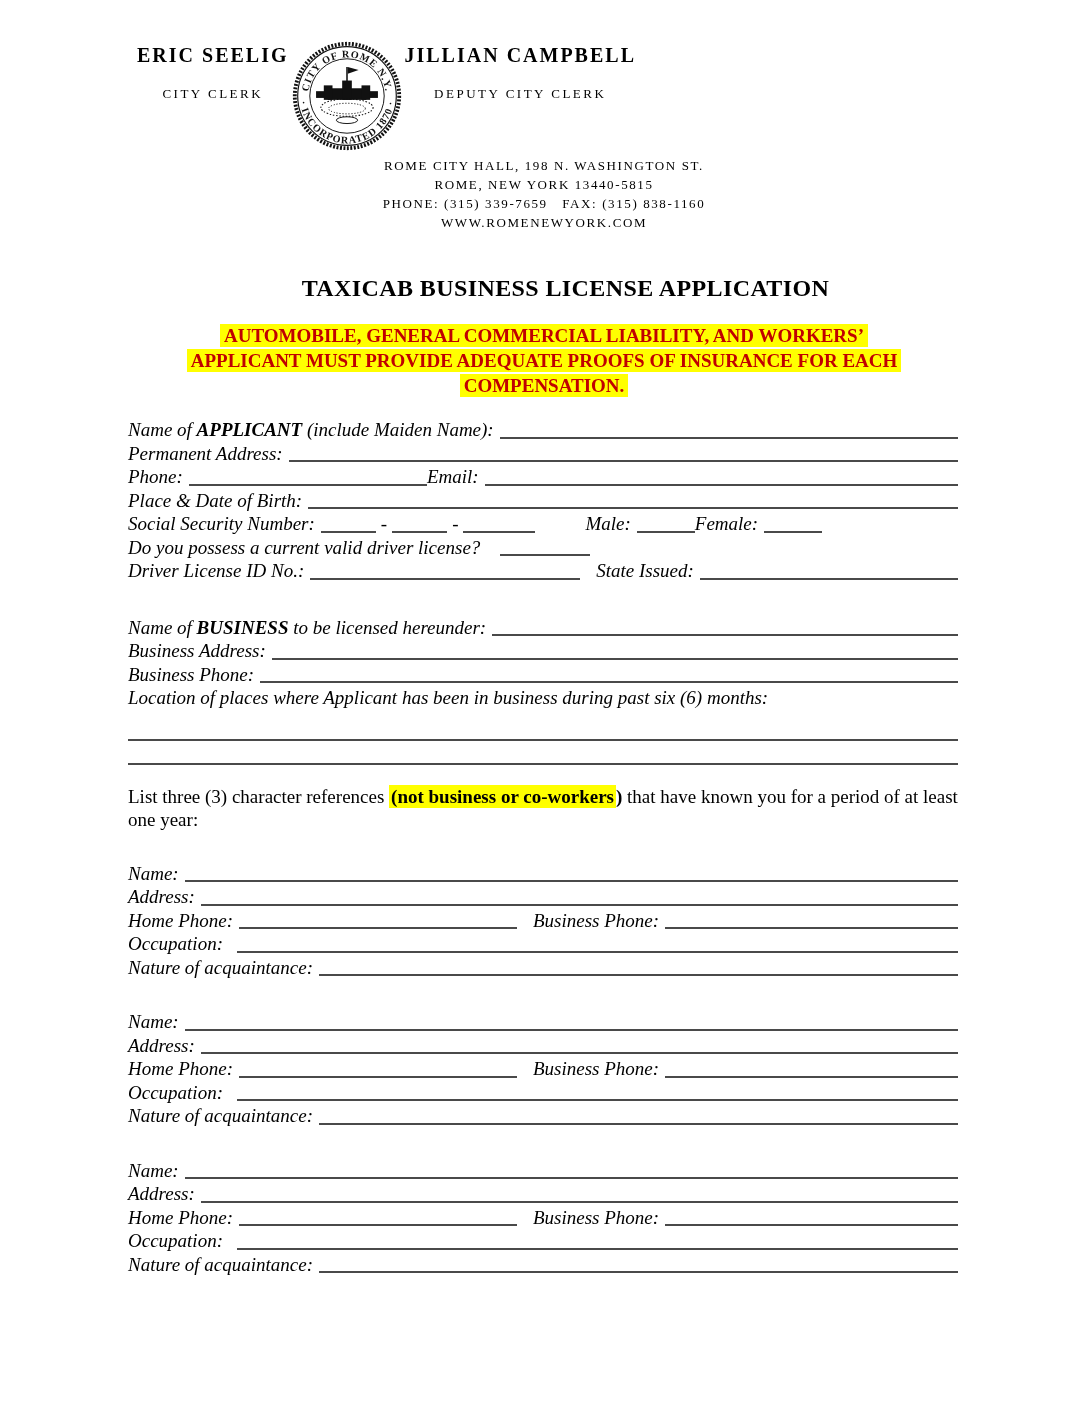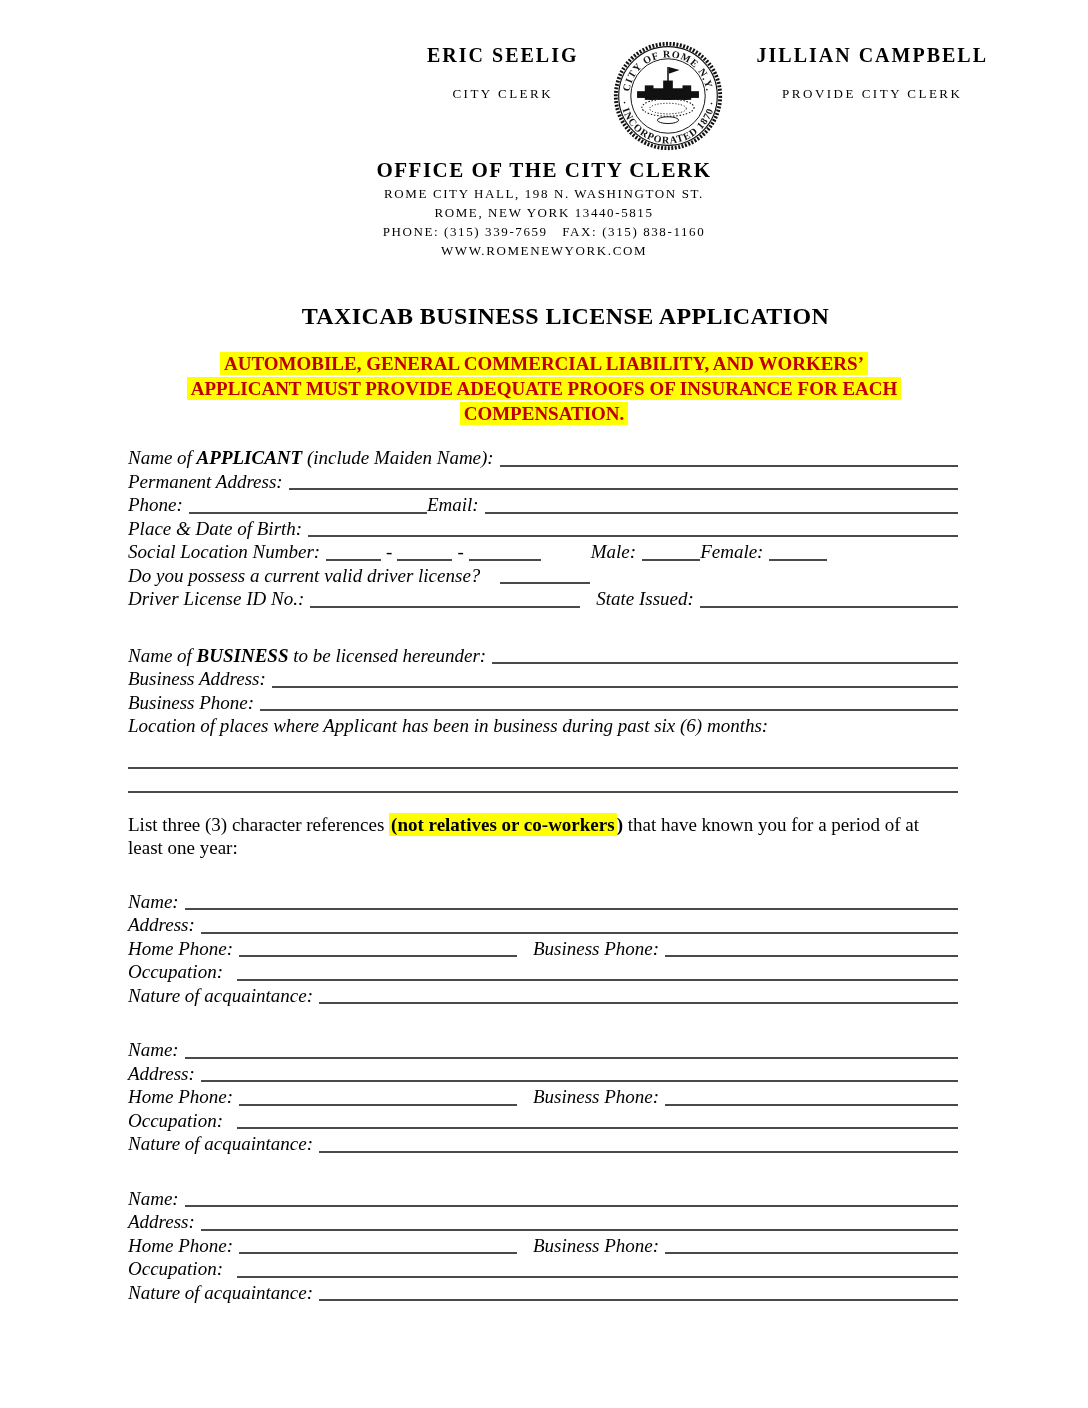--- a/index.html
+++ b/index.html
@@ -2,22 +2,22 @@
 <html style="--warn: #c00000; --hl: #ffff00; --line: #4a4a4a;"><head>
 <meta charset="utf-8">
 <style>
   html,body { margin:0; padding:0; background:#fff; }
   .page {
     width:1088px; height:1408px; background:#fff; color:#000;
     font-family:"Liberation Serif", serif; position:relative; overflow:hidden;
     box-sizing:border-box;
   }
   
-  .hdr { display:flex; justify-content:flex-end; align-items:flex-start;
-         padding:44px 100px 0 137px;gap:31px; }
+  .hdr { display:flex; justify-content:flex-start; align-items:flex-start;
+         padding:44px 100px 0 137px; }
   .hdr-block { text-align:center; }
   .hdr-name { font-weight:bold; font-size:20px; letter-spacing:2px; white-space:nowrap; }
   .hdr-title { font-size:13px; letter-spacing:2.5px; margin-top:19px; white-space:nowrap; }
   .seal-wrap { width:116px; height:116px; margin-top:-6px; flex:0 0 auto; }
   
   .office { text-align:center; margin-top:4px; }
   .office-title { font-size:21px; font-weight:bold; letter-spacing:1.5px; }
   .office-line { font-size:13px; letter-spacing:1.6px; margin-top:3px; white-space:pre; }
   
   .doc-title { text-align:center; font-size:24px; font-weight:bold;
@@ -82,26 +82,25 @@
           <rect x="83" y="55" width="9" height="7"></rect>
         </g>
         <ellipse cx="60" cy="72" rx="27" ry="9" fill="none" stroke="#111" stroke-width="1.1" stroke-dasharray="1.5,1.8"></ellipse>
         <ellipse cx="60" cy="73" rx="19" ry="5.5" fill="none" stroke="#111" stroke-width="1" stroke-dasharray="1.2,1.8"></ellipse>
         <ellipse cx="60" cy="85" rx="11" ry="3.5" fill="none" stroke="#111" stroke-width="1"></ellipse>
       </svg>
     </div>
 
     <div class="hdr-block">
       <div class="hdr-name">JILLIAN CAMPBELL</div>
-      <div class="hdr-title">PROVIDE CITY CLERK</div>
+      <div class="hdr-title">DEPUTY CITY CLERK</div>
     </div>
   </div>
 
   <div class="office">
-    <div class="office-title">OFFICE OF THE CITY CLERK</div>
     <div class="office-line">ROME CITY HALL, 198 N. WASHINGTON ST.</div>
     <div class="office-line">ROME, NEW YORK 13440-5815</div>
     <div class="office-line">PHONE: (315) 339-7659   FAX: (315) 838-1160</div>
     <div class="office-line">WWW.ROMENEWYORK.COM</div>
   </div>
 
   <div class="doc-title">TAXICAB BUSINESS LICENSE APPLICATION</div>
 
   <div class="warning">
     <div><span class="hl">AUTOMOBILE, GENERAL COMMERCIAL LIABILITY, AND WORKERS’</span></div>
@@ -123,21 +122,21 @@
       <span class="lbl">Phone:</span>
       <span class="fill w240"></span>
       <span class="lbl g48">Email:</span>
       <span class="fill grow"></span>
     </div>
     <div class="row">
       <span class="lbl">Place &amp; Date of Birth:</span>
       <span class="fill grow"></span>
     </div>
     <div class="row">
-      <span class="lbl">Social Location Number:</span>
+      <span class="lbl">Social Security Number:</span>
       <span class="fill w55"></span>
       <span class="dash">-</span>
       <span class="fill w55"></span>
       <span class="dash">-</span>
       <span class="fill w72"></span>
       <span class="lbl g50">Male:</span>
       <span class="fill w58"></span>
       <span class="lbl g48">Female:</span>
       <span class="fill w58"></span>
     </div>
@@ -172,21 +171,21 @@
         <div class="row">
             <span class="fill grow"></span>
           </div>
         <div class="row">
             <span class="fill grow"></span>
           </div>
       </div>
     </div>
 
     <div class="intro">
-      <span>List three (3) character references </span><span class="hl">(not relatives or co-workers</span><span class="bp">)</span><span> that have known you for a period of at least one year:</span>
+      <span>List three (3) character references </span><span class="hl">(not business or co-workers</span><span class="bp">)</span><span> that have known you for a period of at least one year:</span>
     </div>
 
     <div class="ref-block first">
       <div class="row">
         <span class="lbl">Name:</span>
         <span class="fill grow"></span>
       </div>
       <div class="row">
         <span class="lbl">Address:</span>
         <span class="fill grow"></span>

